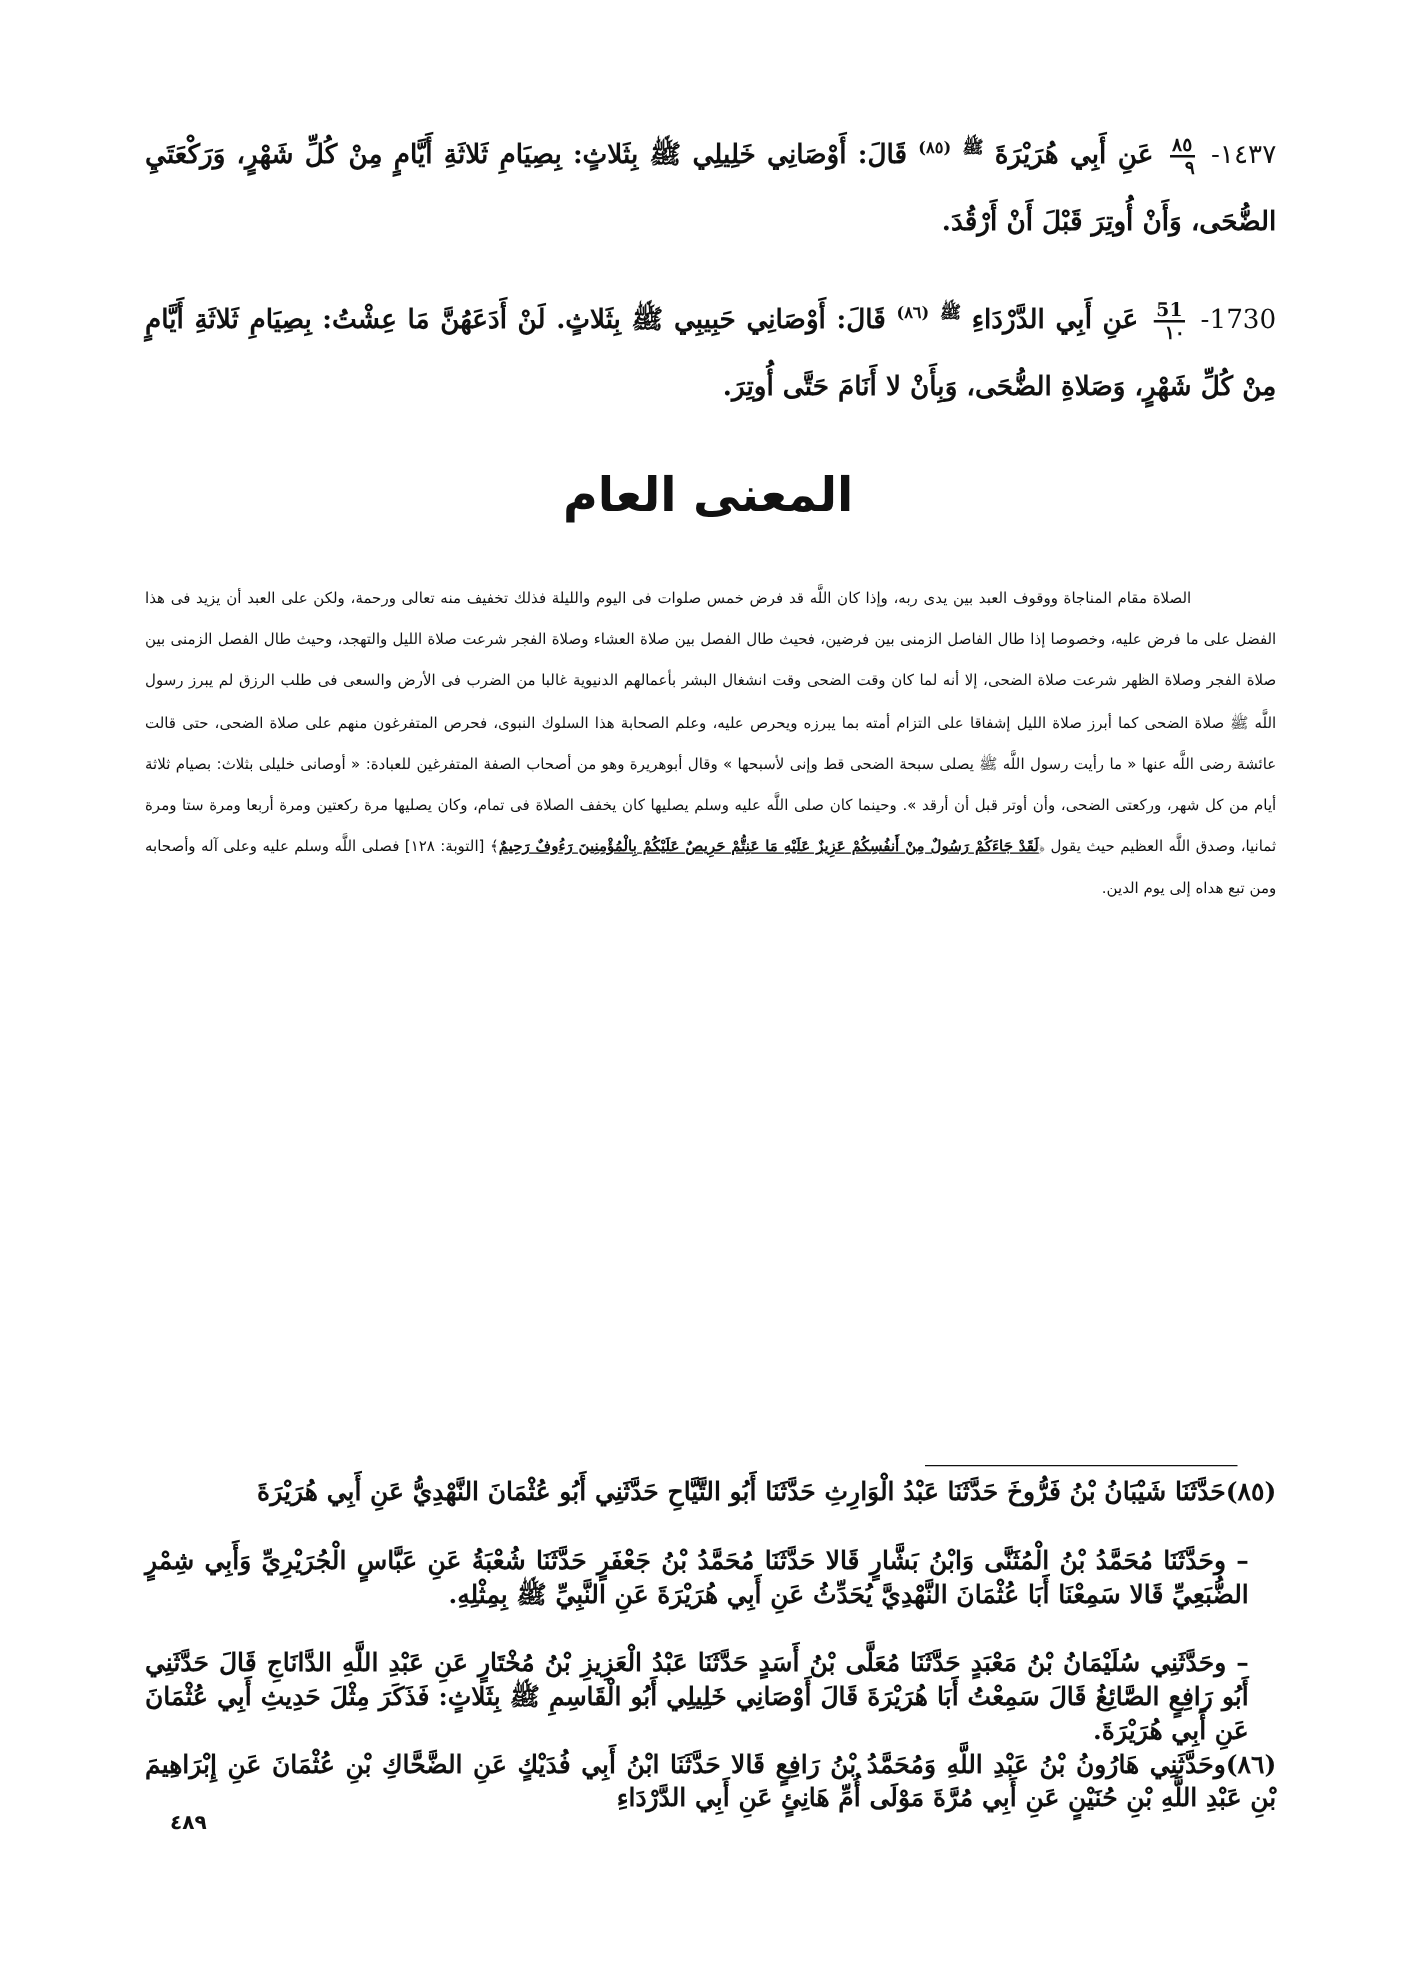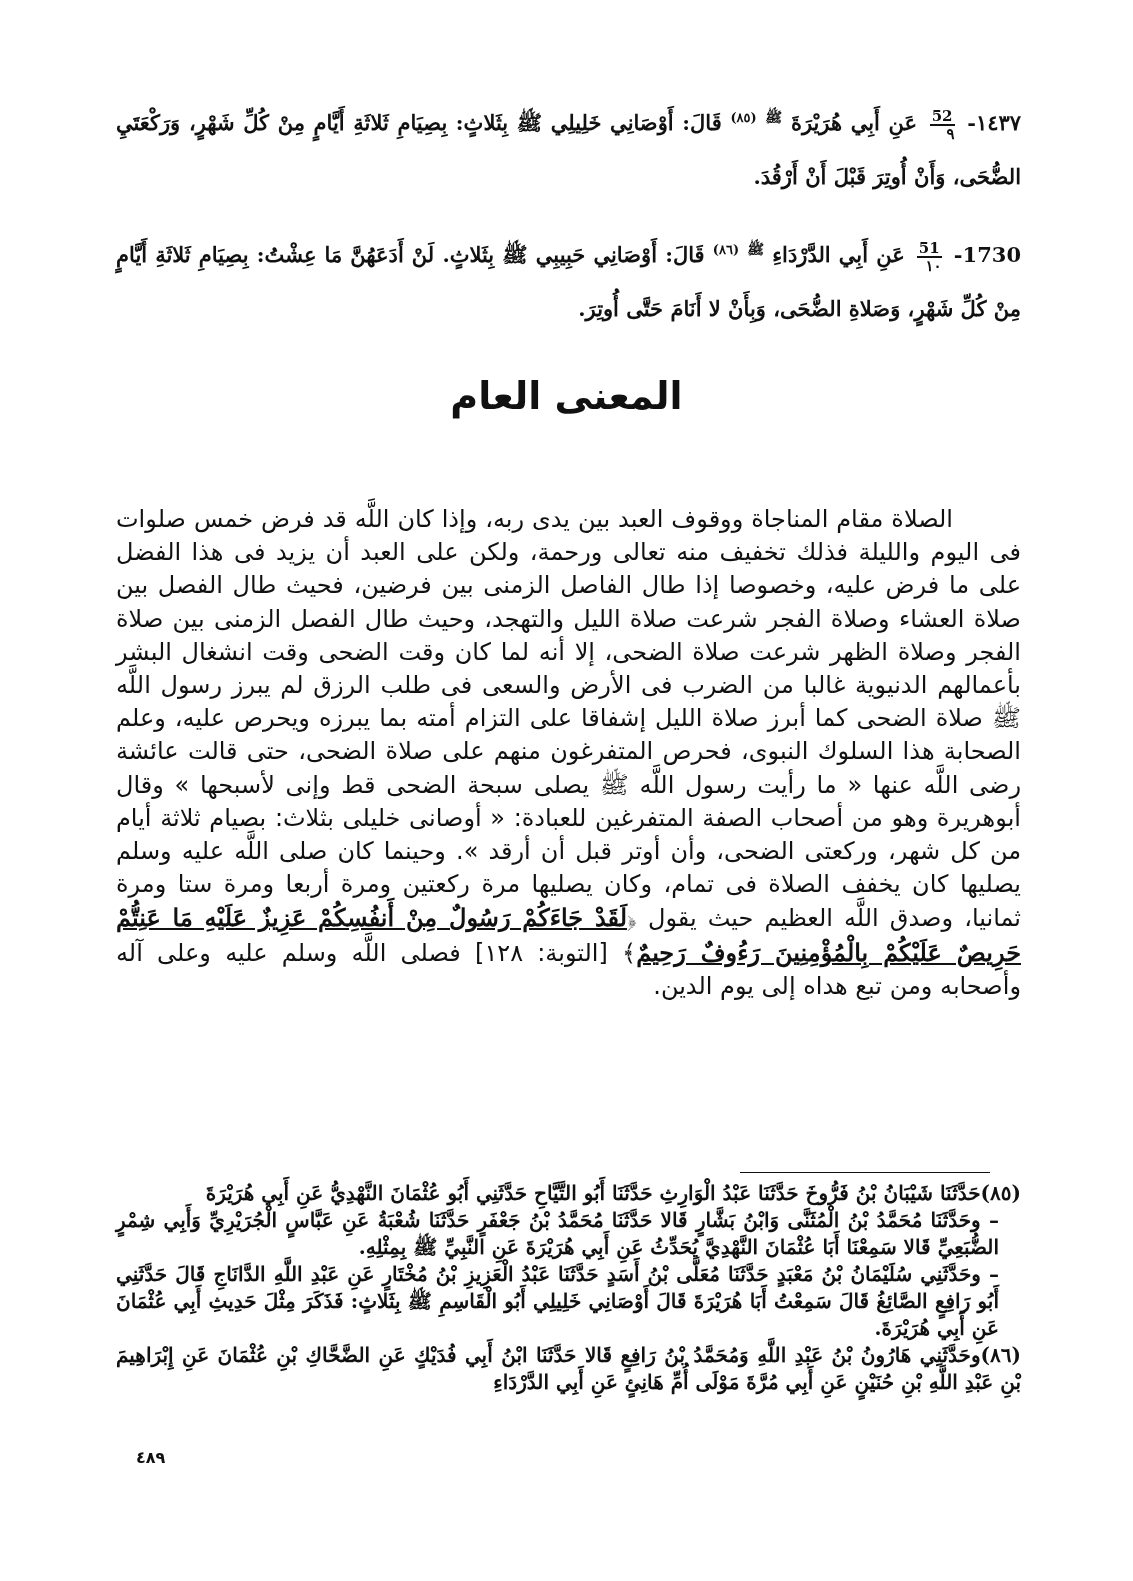--- a/index.html
+++ b/index.html
@@ -13,21 +13,21 @@
 
     
     .hadith {
       position: absolute; right: 112px; width: 905px;
       font-family: "DejaVu Serif", serif; font-weight: bold;
       font-size: 21px; line-height: 54px;
       text-align: justify; text-align-last: right;
     }
     .hadith.h1 { top: 96px; }
     .hadith.h2 { top: 228px; }
-    .hnum { font-weight: bold; }
+    .hnum { font-weight: normal; }
     .ref {
       display: inline-block; vertical-align: middle;
       text-align: center; font-size: 15px; line-height: 16px;
       margin: 0 4px;
     }
     .ref .num { display: block; border-bottom: 2px solid #111; padding: 0 2px; }
     .ref .den { display: block; }
     .sup { font-size: 13px; vertical-align: super; line-height: 0; }
     .honor { font-size: 14px; vertical-align: super; line-height: 0; }
 
@@ -36,55 +36,54 @@
       position: absolute; top: 366px; left: 0; width: 1133px;
       text-align: center;
       font-family: "DejaVu Sans", sans-serif; font-weight: bold;
       font-size: 38px; line-height: 60px;
     }
 
     
     .body-text {
       position: absolute; top: 462px; right: 112px; width: 905px;
       font-family: "DejaVu Sans", sans-serif;
-      font-size: 24px; line-height: 33.2px;
+      font-size: 12px; line-height: 33.2px;
       text-align: justify; text-align-last: right;
       text-indent: 68px;
-      margin-top: 41px;
     }
     .quran { font-family: "DejaVu Serif", serif; font-weight: bold; text-decoration: underline; }
 
     
     .fn-rule {
       position: absolute; top: 1172px; right: 143px; width: 250px;
       height: 0; border-top: 1.5px solid #111;
     }
     .footnotes {
       position: absolute; top: 1180px; right: 112px; width: 905px;
       font-family: "DejaVu Serif", serif; font-weight: bold;
       font-size: 20px; line-height: 27px;
     }
     .fn-line { display: block; text-align: justify; text-align-last: right; }
-    .fn-indent { padding-right: 22px; }
+    .fn-indent { padding-right: 22px; margin-top: 28px; }
 
     .page-number {
       position: absolute; top: 1448px; left: 136px;
       font-family: "DejaVu Sans", sans-serif; font-weight: bold;
       font-size: 16px; letter-spacing: 2px;
     }
   </style>
 </head>
 <body>
 
 <div class="page">
 
   <div class="hadith h1 rtl">
     <span class="hnum">١٤٣٧-</span>
     <span class="ref">
-      <span class="num">52</span>
+      <span class="num">٨٥</span>
       <span class="den">٩</span>
     </span>
     <span>عَنِ أَبِي هُرَيْرَةَ</span>
     <span class="honor">ﷺ</span>
     <span class="sup">(٨٥)</span>
     <span>قَالَ: أَوْصَانِي خَلِيلِي ﷺ بِثَلاثٍ: بِصِيَامِ ثَلاثَةِ أَيَّامٍ مِنْ كُلِّ شَهْرٍ، وَرَكْعَتَيِ الضُّحَى، وَأَنْ أُوتِرَ قَبْلَ أَنْ أَرْقُدَ.</span>
   </div>
 
   <div class="hadith h2 rtl">
     <span class="hnum">1730-</span>

